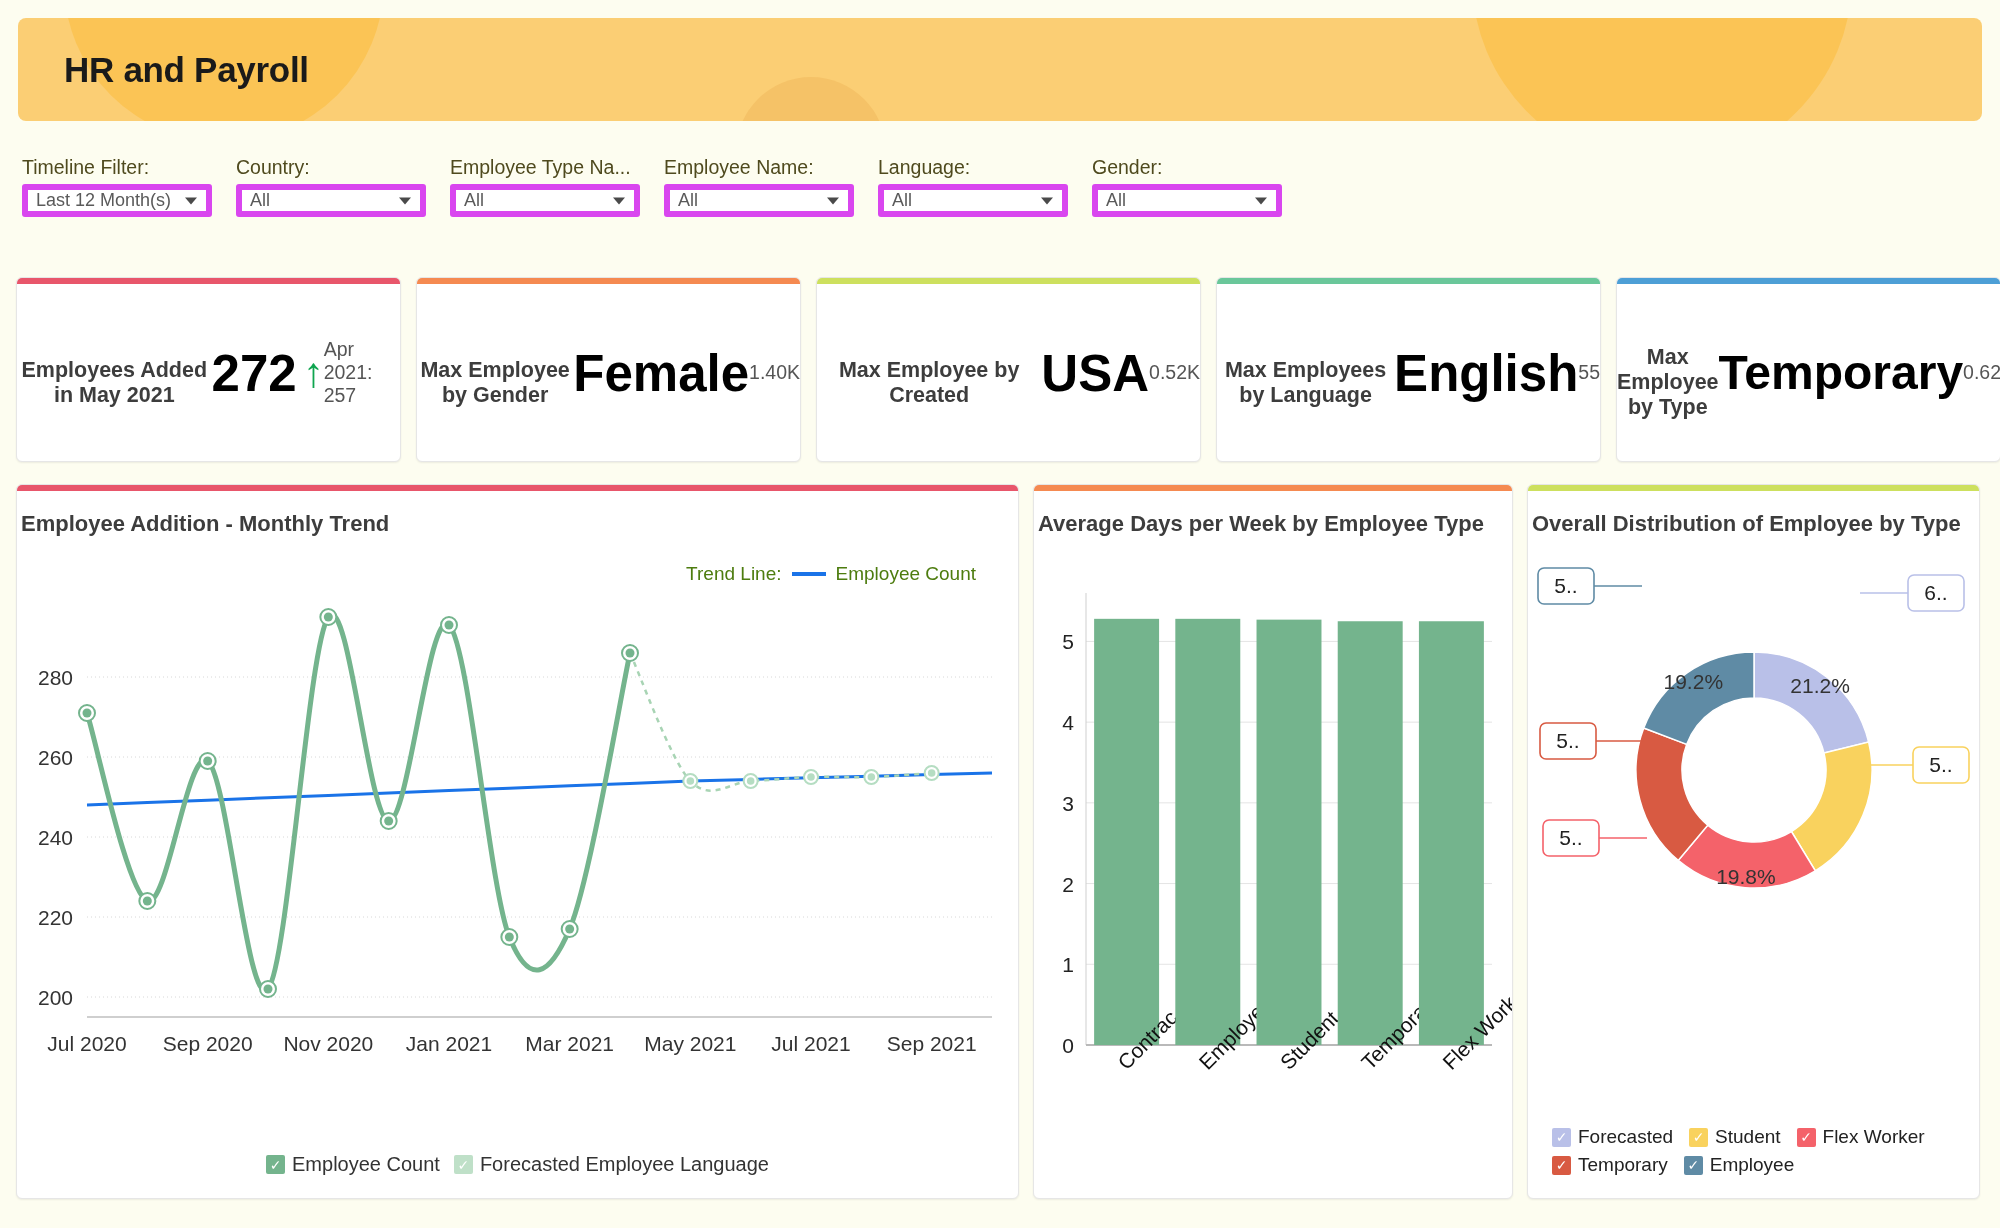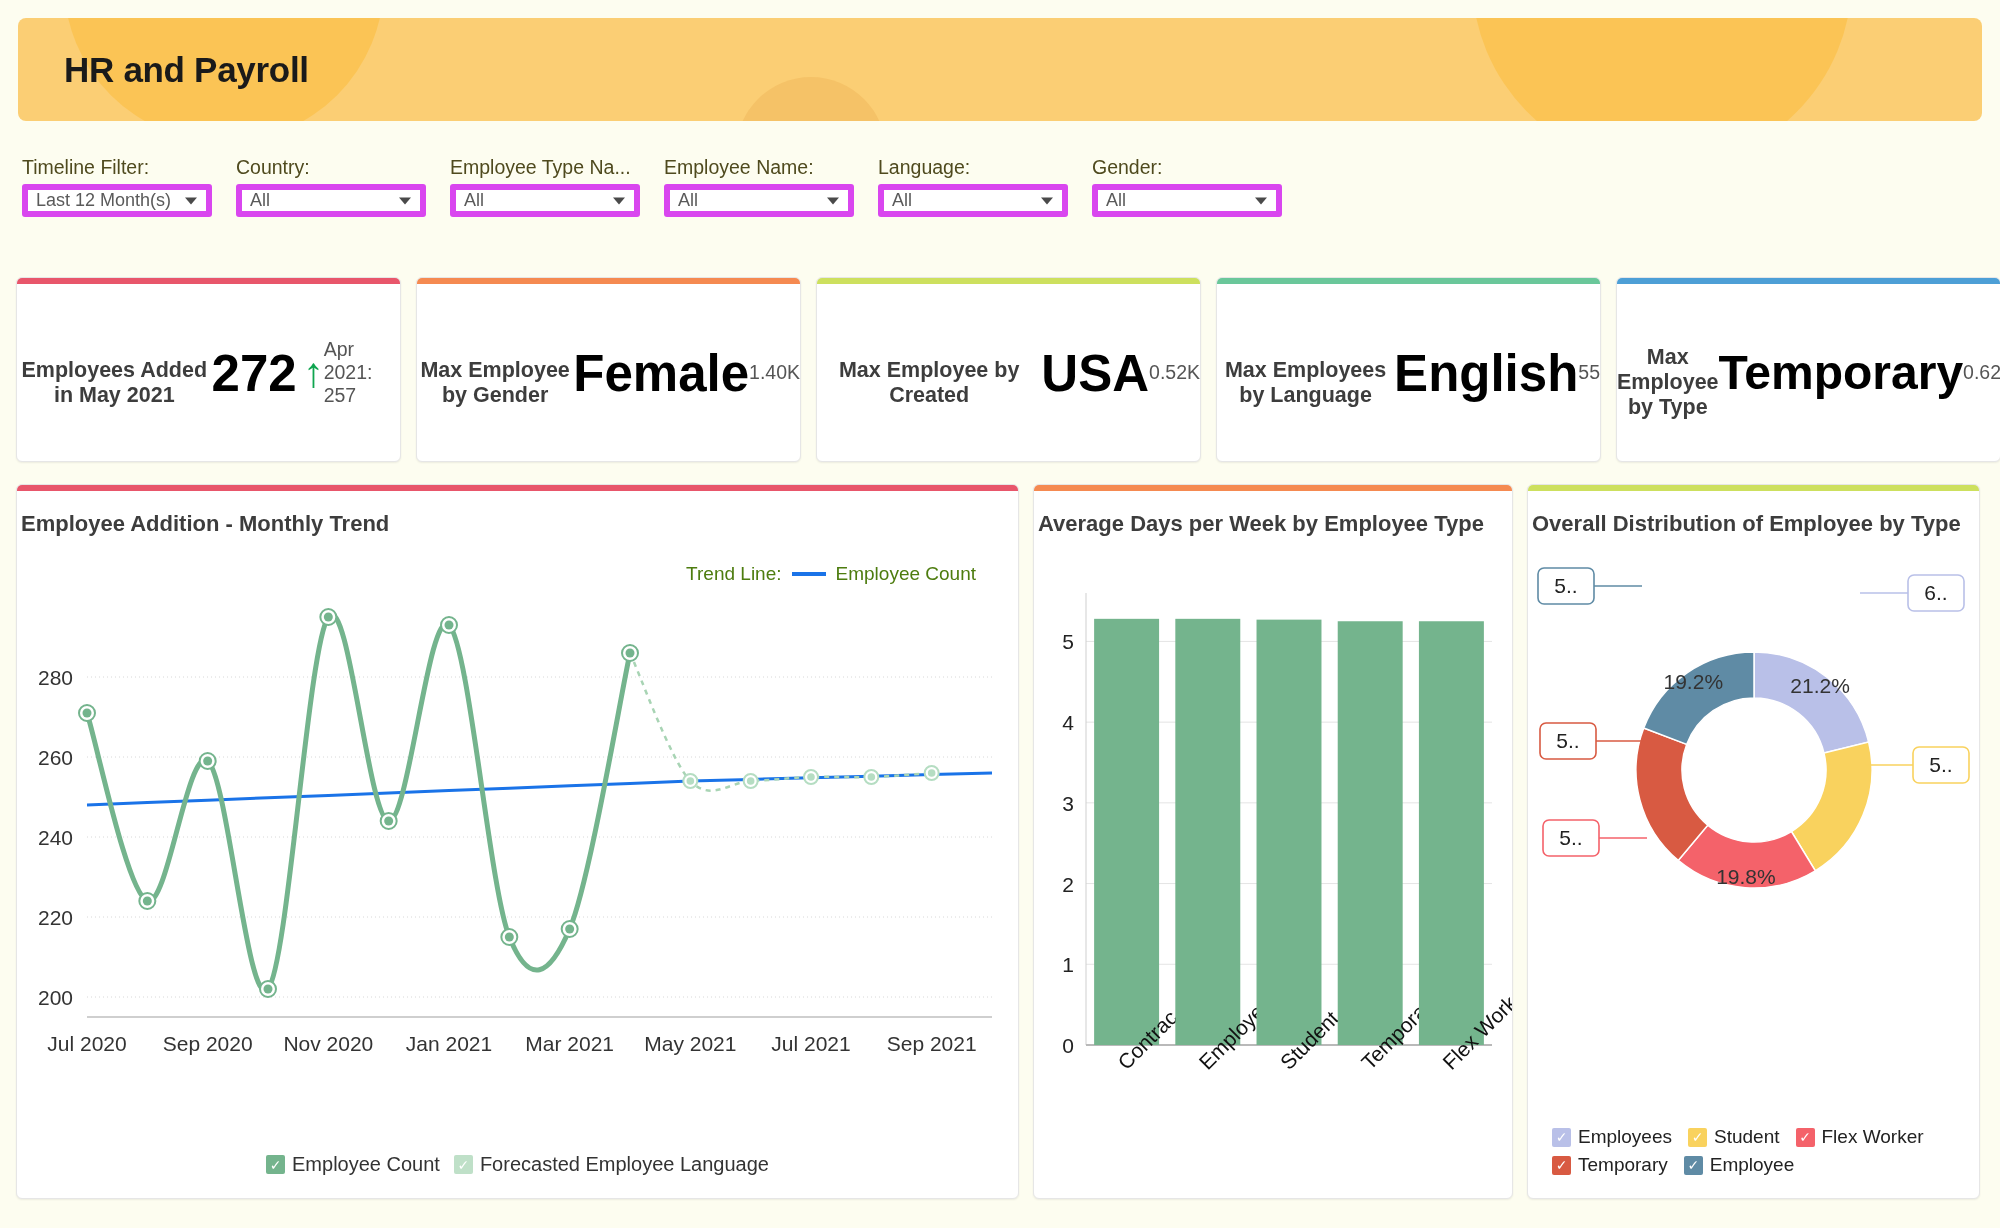--- a/index.html
+++ b/index.html
@@ -418,21 +418,21 @@
         <rect x="12" y="183" width="56" height="36" rx="6" fill="#fff" stroke="#d85a42" stroke-width="1.6"></rect>
         <text x="40" y="208" text-anchor="middle" font-size="21" fill="#222" font-family="&quot;Liberation Sans&quot;, sans-serif">5..</text>
         <path d="M68 201 L116 201" stroke="#d85a42" stroke-width="1.4" fill="none"></path>
         <rect x="10" y="28" width="56" height="36" rx="6" fill="#fff" stroke="#5f8ba5" stroke-width="1.6"></rect>
         <text x="38" y="53" text-anchor="middle" font-size="21" fill="#222" font-family="&quot;Liberation Sans&quot;, sans-serif">5..</text>
         <path d="M66 46 L114 46" stroke="#5f8ba5" stroke-width="1.4" fill="none"></path>
       </svg>
     <div class="donut-legend">
       <div class="legend-item">
         <span class="legend-check" style="background:#b9c0e8">✓</span>
-        <span>Employees</span>
+        <span>Forecasted</span>
       </div>
       <div class="legend-item">
         <span class="legend-check" style="background:#f9d25e">✓</span>
         <span>Student</span>
       </div>
       <div class="legend-item">
         <span class="legend-check" style="background:#f4626a">✓</span>
         <span>Flex Worker</span>
       </div>
       <div class="legend-item">

